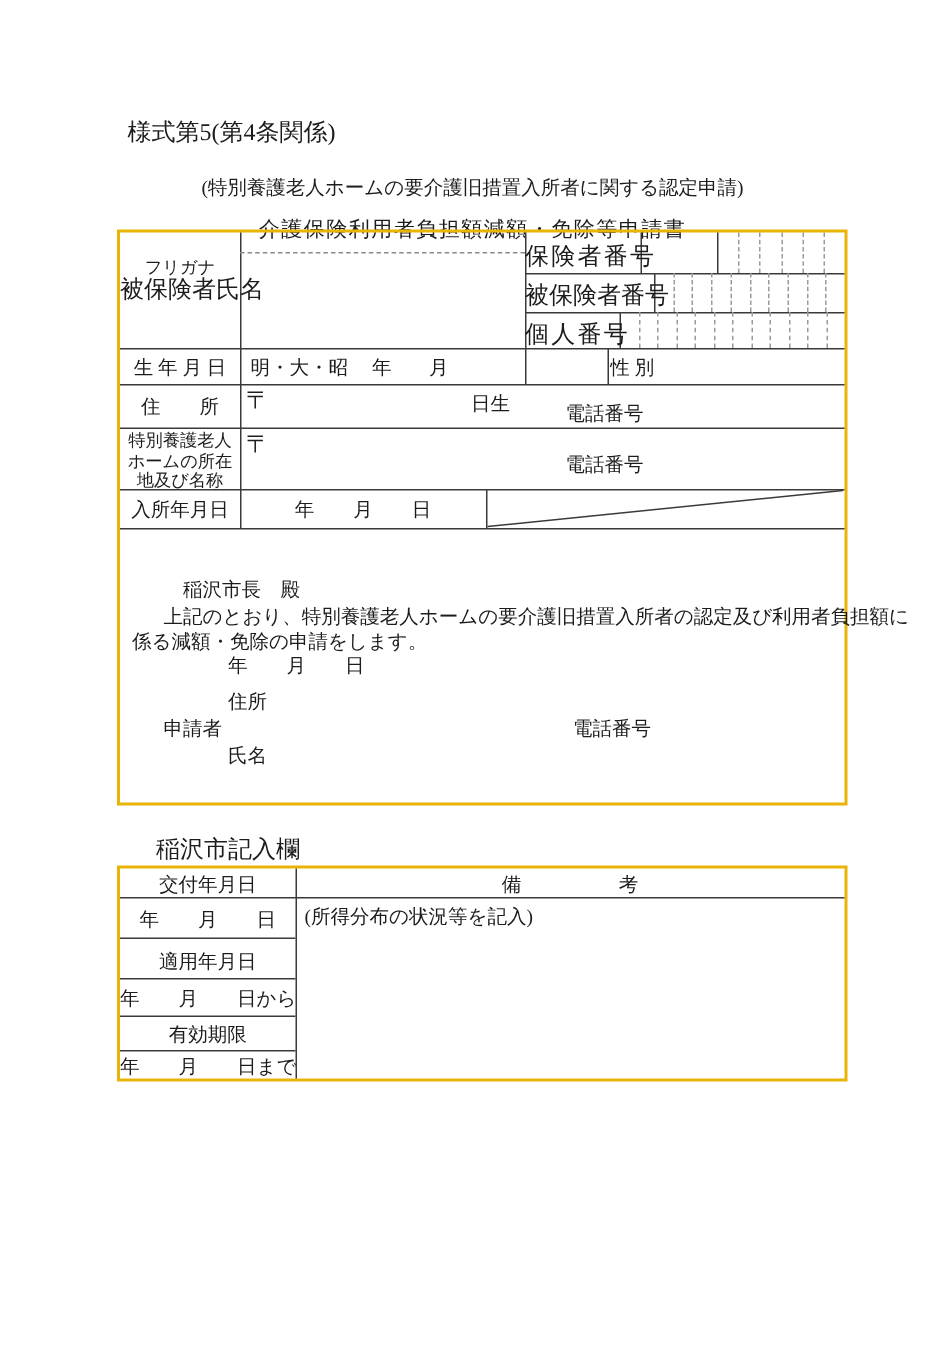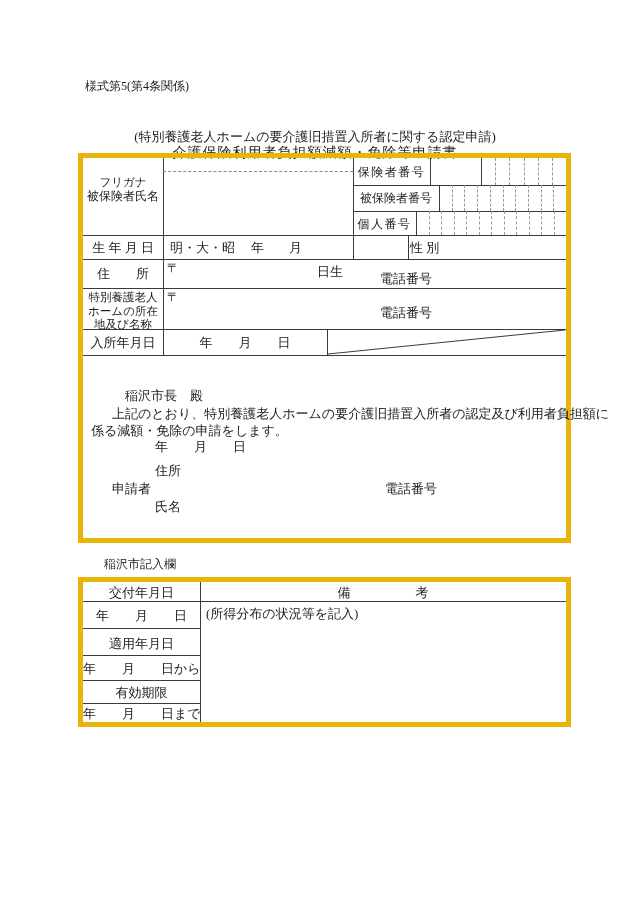--- a/index.html
+++ b/index.html
@@ -2,41 +2,41 @@
 <html><head>
 <meta charset="utf-8">
 <style>
   html,body{margin:0;padding:0;background:#ffffff;}
   .page{
     position:relative;width:630px;height:903px;background:#ffffff;overflow:hidden;
     font-family:"Liberation Serif","DejaVu Serif",serif;color:#1c1c1c;font-size:13px;
   }
   .abs{position:absolute;white-space:nowrap;}
   .ctr{text-align:center;}
-  .box{position:absolute;border:5px solid #eab308;}
+  .box{position:absolute;border:2px solid #eab308;}
   .hl{position:absolute;height:0;border-top:1px solid #3a3a3a;}
   .vl{position:absolute;width:0;border-left:1px solid #3a3a3a;}
   .hl.dash{border-top:1px dashed #8a8a8a;}
   .digit-group{position:absolute;display:flex;border-left:1px solid #3a3a3a;box-sizing:border-box;}
   .digit-cell{flex:1 1 0;border-left:1px dashed #9a9a9a;}
   .digit-cell:first-child{border-left:none;}
   .f11{font-size:11.5px;}
-  .f12{font-size:12px;}
+  .f12{font-size:16px;}
   .f14{font-size:14px;letter-spacing:1px;}
   .sp1{letter-spacing:1.5px;}
   .lh13{line-height:13.5px;}
 </style>
 </head>
 <body>
 
 <div class="page">
 
   <div class="abs f12" style="left:85px;top:78px;">様式第5(第4条関係)</div>
   <div class="abs ctr f14" style="left:0;top:96px;width:630px;margin-top:48px;">介護保険利用者負担額減額・免除等申請書</div>
-  <div class="abs ctr" style="left:0;top:116px;width:630px;margin-top:12px;">(特別養護老人ホームの要介護旧措置入所者に関する認定申請)</div>
+  <div class="abs ctr" style="left:0;top:116px;width:630px;">(特別養護老人ホームの要介護旧措置入所者に関する認定申請)</div>
 
   <div class="box" style="left:78px;top:153px;width:483px;height:380px;">
 
     <div class="vl" style="left:80px;top:0;height:197px;"></div>
     <div class="vl" style="left:270px;top:0;height:101px;"></div>
     <div class="vl" style="left:347px;top:0;height:27px;"></div>
     <div class="vl" style="left:325px;top:77px;height:24px;"></div>
     <div class="vl" style="left:244px;top:171px;height:26px;"></div>
 
     <div class="hl" style="left:270px;top:27px;width:213px;"></div>

